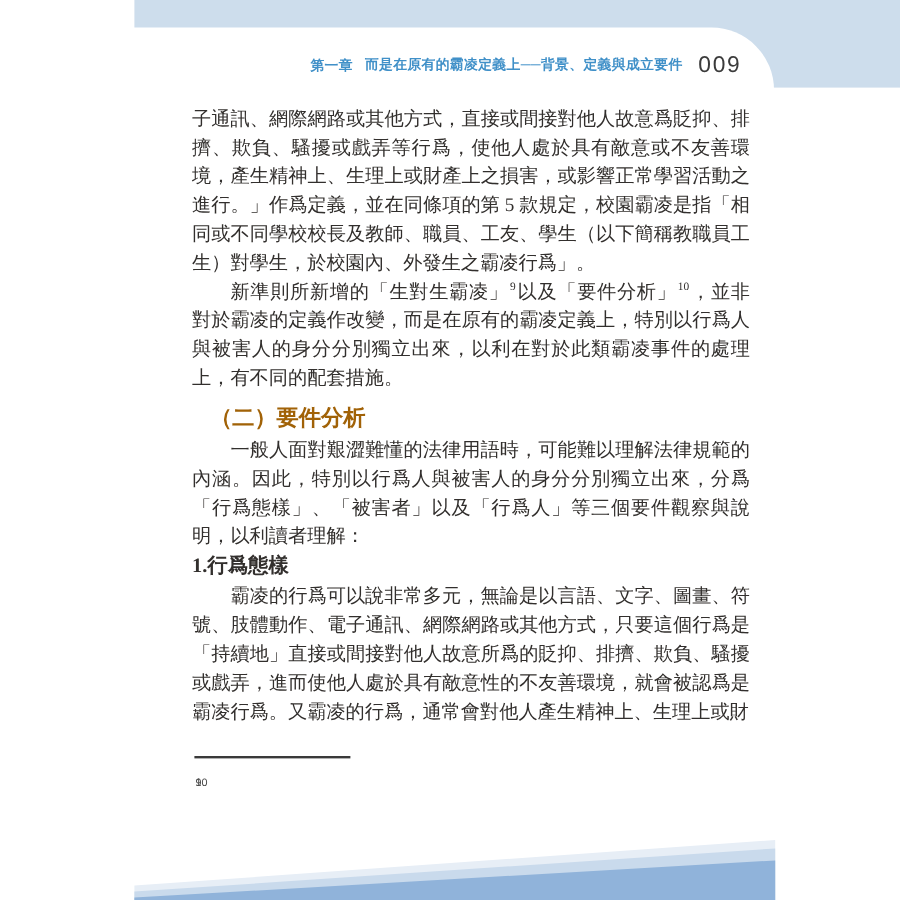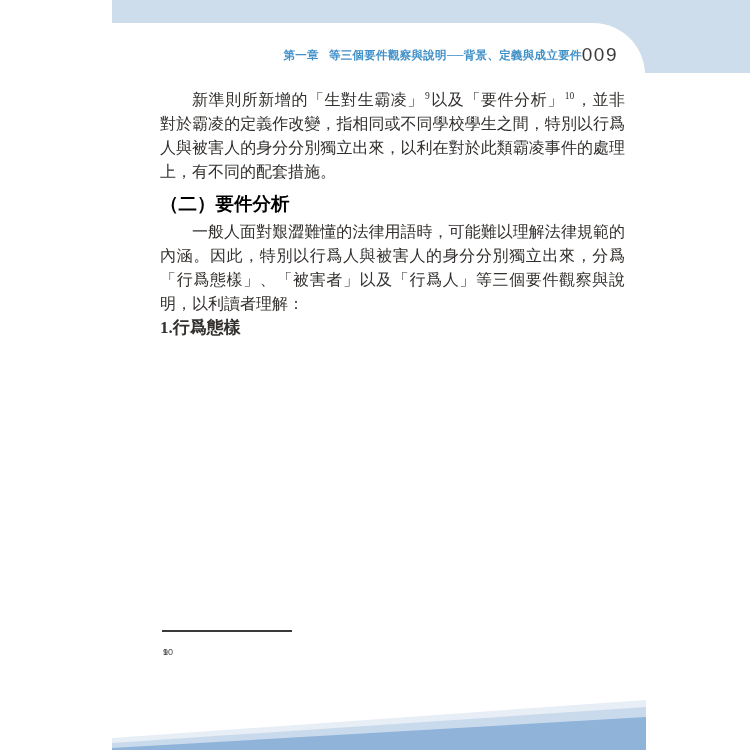--- a/index.html
+++ b/index.html
@@ -12,34 +12,34 @@
   .top-band{position:absolute;left:112px;top:0;right:0;height:73px;background:#cdddec;}
   .top-band-cut{position:absolute;left:0;top:23px;width:645px;height:62px;background:#ffffff;border-top-right-radius:52px;}
 
   
   .running-header{
     position:absolute;left:160px;top:45px;width:458px;text-align:right;
     font-family:"Liberation Sans","DejaVu Sans",sans-serif;
     color:#4090c8;font-size:11.5px;font-weight:700;letter-spacing:.3px;line-height:19px;white-space:nowrap;
   }
   .chapter-label{margin-right:10px;}
-  .page-number{color:#3b3b3b;font-size:19px;font-weight:500;letter-spacing:1.5px;vertical-align:-2.5px;}
+  .page-number{margin-left:13px;color:#3b3b3b;font-size:19px;font-weight:500;letter-spacing:1.5px;vertical-align:-2.5px;}
 
   
   .content{
     position:absolute;left:160px;top:88px;width:465px;
     color:#322f2d;font-size:16px;line-height:24px;text-align:justify;
   }
   .para{margin:0;text-indent:2em;}
   .para.no-indent{text-indent:0;}
   .fnref{font-size:9.5px;line-height:0;vertical-align:6px;padding:0 1px;}
   .section-heading{
-    margin:8px 0 4px;text-align:left;text-indent:0;
+    margin:8px 15px 4px;text-align:left;text-indent:0;
     font-family:"Liberation Sans","DejaVu Sans",sans-serif;
-    font-size:18.5px;font-weight:700;color:#000000;line-height:24px;
+    font-size:18.5px;font-weight:700;color:#a16207;line-height:24px;
   }
   .subsection-heading{
     margin:0 0 2px;text-align:left;text-indent:0;
     font-size:17px;font-weight:700;color:#322f2d;line-height:24px;
   }
 
   
   .footnotes{
     position:absolute;left:160px;top:630px;width:468px;
     font-family:"Liberation Sans","DejaVu Sans",sans-serif;
@@ -53,27 +53,29 @@
   .bottom-deco{position:absolute;left:0;top:688px;display:block;}
 </style>
 </head>
 <body>
 
 <div class="page">
 
   <div class="top-band"></div>
   <div class="top-band-cut"></div>
 
-  <header class="running-header"><span class="chapter-label">第一章</span><span class="chapter-title">等三個要件觀察與說明──背景、定義與成立要件</span><span class="page-number">009</span></header>
+  <header class="running-header"><span class="chapter-label">第一章</span><span class="chapter-title">而是在原有的霸凌定義上──背景、定義與成立要件</span><span class="page-number">009</span></header>
 
   <main class="content">
-    <p class="para"><span>新準則所新增的「生對生霸凌」</span><sup class="fnref">9</sup><span>以及「要件分析」</span><sup class="fnref">10</sup><span>，並非對於霸凌的定義作改變，指相同或不同學校學生之間，特別以行爲人與被害人的身分分別獨立出來，以利在對於此類霸凌事件的處理上，有不同的配套措施。</span></p>
+    <p class="para no-indent">子通訊、網際網路或其他方式，直接或間接對他人故意爲貶抑、排擠、欺負、騷擾或戲弄等行爲，使他人處於具有敵意或不友善環境，產生精神上、生理上或財產上之損害，或影響正常學習活動之進行。」作爲定義，並在同條項的第 5 款規定，校園霸凌是指「相同或不同學校校長及教師、職員、工友、學生（以下簡稱教職員工生）對學生，於校園內、外發生之霸凌行爲」。</p>
+    <p class="para"><span>新準則所新增的「生對生霸凌」</span><sup class="fnref">9</sup><span>以及「要件分析」</span><sup class="fnref">10</sup><span>，並非對於霸凌的定義作改變，而是在原有的霸凌定義上，特別以行爲人與被害人的身分分別獨立出來，以利在對於此類霸凌事件的處理上，有不同的配套措施。</span></p>
     <h2 class="section-heading">（二）要件分析</h2>
     <p class="para">一般人面對艱澀難懂的法律用語時，可能難以理解法律規範的內涵。因此，特別以行爲人與被害人的身分分別獨立出來，分爲「行爲態樣」、「被害者」以及「行爲人」等三個要件觀察與說明，以利讀者理解：</p>
     <h3 class="subsection-heading">1.行爲態樣</h3>
+    <p class="para">霸凌的行爲可以說非常多元，無論是以言語、文字、圖畫、符號、肢體動作、電子通訊、網際網路或其他方式，只要這個行爲是「持續地」直接或間接對他人故意所爲的貶抑、排擠、欺負、騷擾或戲弄，進而使他人處於具有敵意性的不友善環境，就會被認爲是霸凌行爲。又霸凌的行爲，通常會對他人產生精神上、生理上或財</p>
   </main>
 
   <section class="footnotes">
     <div class="footnote-rule"></div>
     <div class="footnote"><sup class="fn-marker">9</sup></div>
     <div class="footnote"><sup class="fn-marker">10</sup></div>
   </section>
 
   <svg class="bottom-deco" width="750" height="62" viewBox="0 0 750 62" xmlns="http://www.w3.org/2000/svg">
     <polygon points="112,50 646,12 646,62 112,62" fill="#e7eef6"></polygon>

